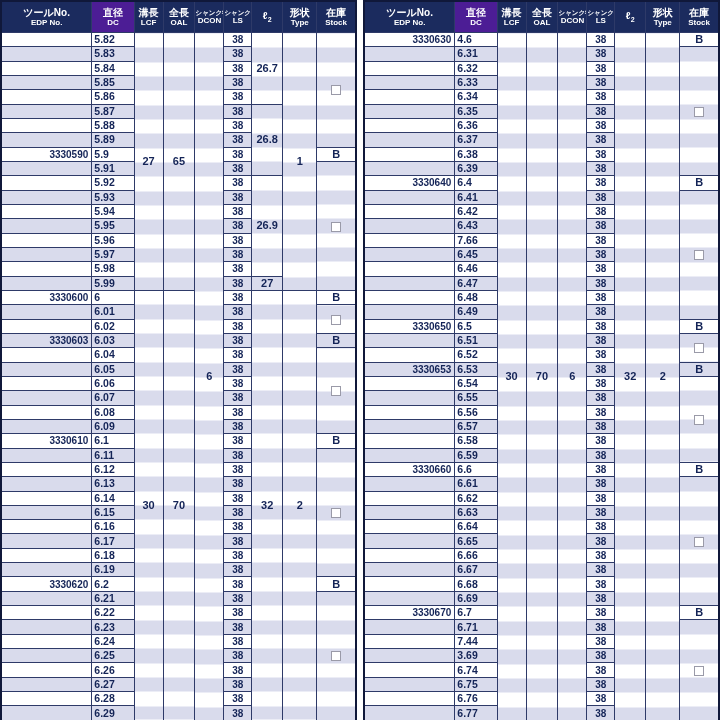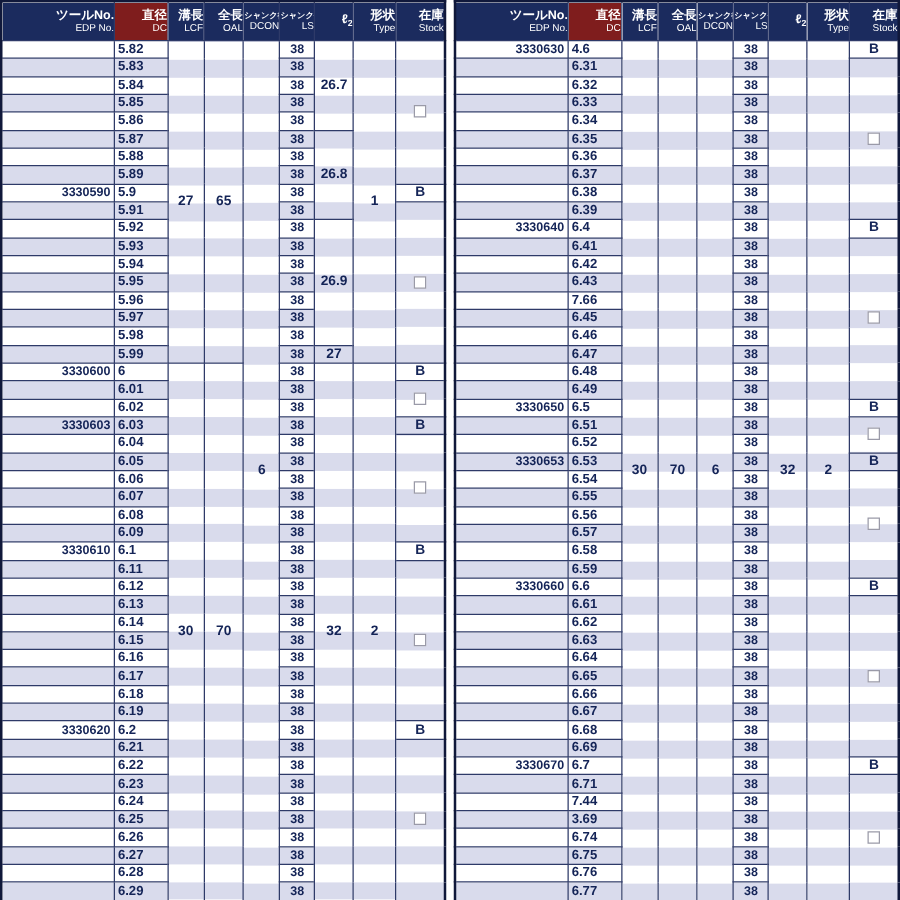--- a/index.html
+++ b/index.html
@@ -21,27 +21,27 @@
     border: 1px solid #2e3a68;
     overflow: hidden;
     white-space: nowrap;
   }
   th {
     background: #1b2b5e;
     color: #ffffff;
     height: 28px;
     padding: 1px 0;
     vertical-align: middle;
-    text-align: right;
+    text-align: center;
   }
-  th.hred { background: #7f1d1d; }
+  th.hred { background: #4c1d95; }
   th .jp { font-size: 10px; font-weight: bold; line-height: 1.15; }
   th .jp.sm { font-size: 6.5px; }
   th .jp sub { font-size: 7px; }
-  th .en { font-size: 8px; font-weight: normal; line-height: 1.15; }
+  th .en { font-size: 8px; font-weight: bold; line-height: 1.15; }
   td {
     height: 13.33px;
     padding: 0;
     font-size: 10px;
     line-height: 13px;
     color: #142457;
   }
   tr.even td.rowbg { background: #ffffff; }
   tr.odd  td.rowbg { background: #d9dbec; }
   td.edp { text-align: right; padding-right: 3px; font-weight: bold; }

